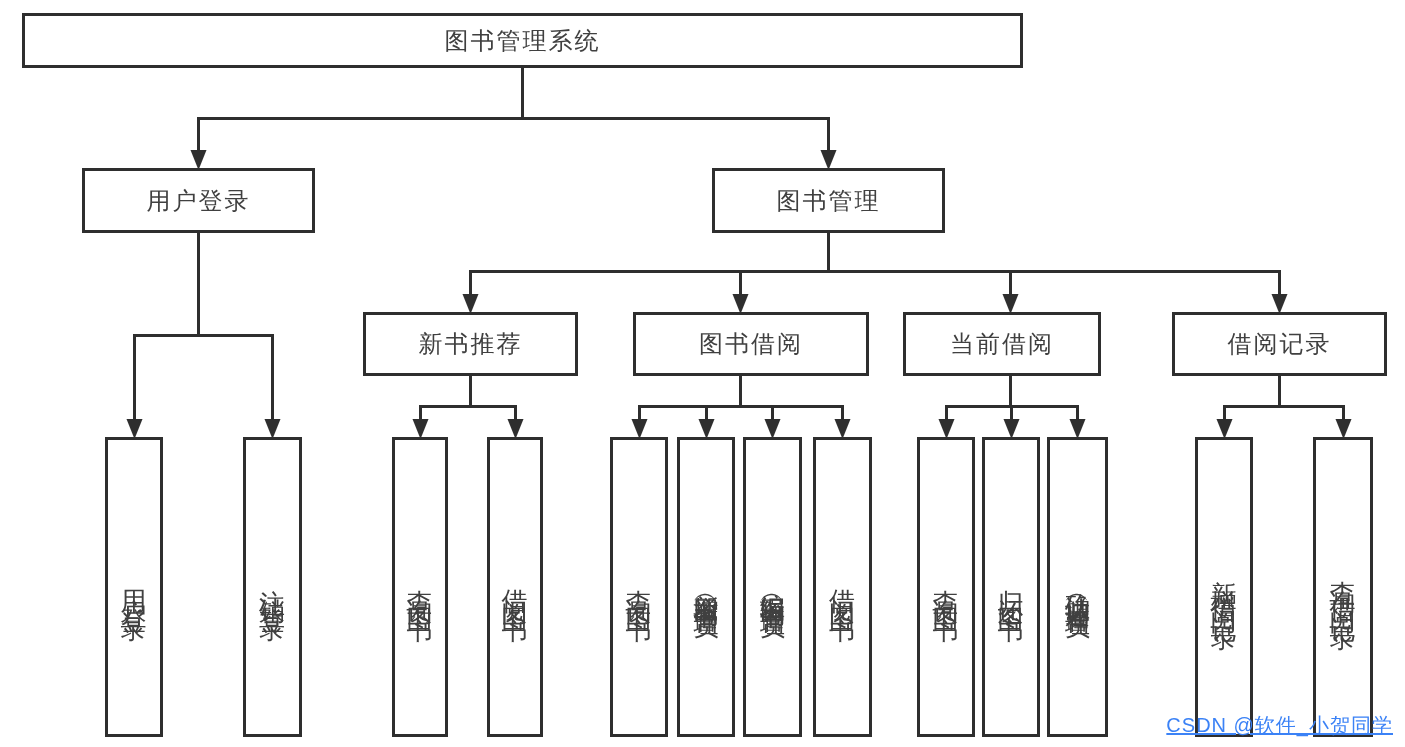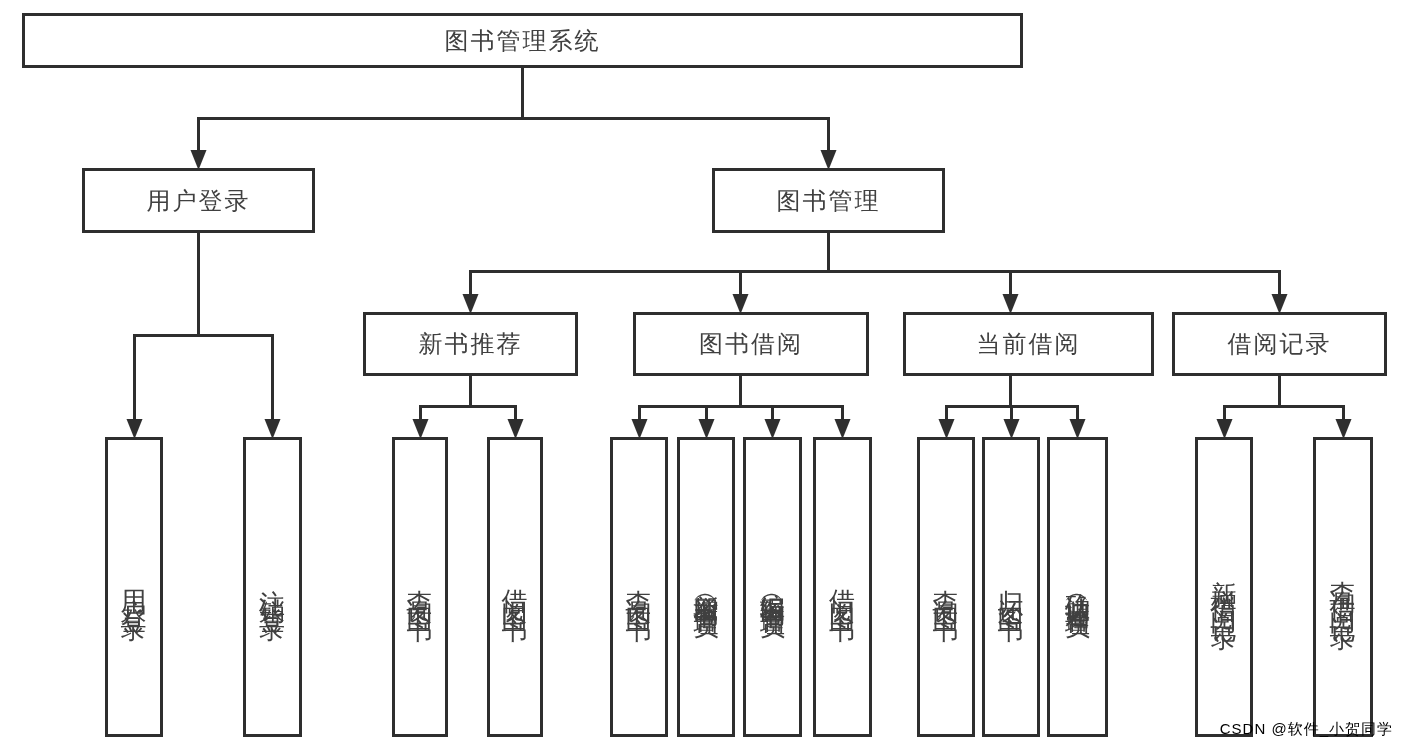--- a/index.html
+++ b/index.html
@@ -42,25 +42,26 @@
     white-space: nowrap;
   }
   .v-label.long {
     font-size: 25px;
     letter-spacing: 3px;
   }
   .watermark {
     position: absolute;
     right: 12px;
     bottom: 8px;
-    font-size: 15px;
-    color: #000000;
+    font-size: 20px;
+    color: #3b82f6;
     letter-spacing: 1px;
     z-index: 5;
     white-space: nowrap;
+    text-decoration: underline;
   }
 </style>
 </head>
 <body>
 
 <div class="stage">
 
   <svg class="wires" viewBox="0 0 1405 747" xmlns="http://www.w3.org/2000/svg">
     <g stroke="#2e2e2e" stroke-width="3" fill="none">
 
@@ -144,21 +145,21 @@
   <div class="box" style="left:712px; top:168px; width:233px; height:65px">
     <span class="h-label">图书管理</span>
   </div>
 
   <div class="box" style="left:363px; top:312px; width:215px; height:64px">
     <span class="h-label">新书推荐</span>
   </div>
   <div class="box" style="left:633px; top:312px; width:236px; height:64px">
     <span class="h-label">图书借阅</span>
   </div>
-  <div class="box" style="left:903px; top:312px; width:251px; height:64px">
+  <div class="box" style="left:903px; top:312px; width:198px; height:64px">
     <span class="h-label">当前借阅</span>
   </div>
   <div class="box" style="left:1172px; top:312px; width:215px; height:64px">
     <span class="h-label">借阅记录</span>
   </div>
 
   <div class="box" style="left:105px; top:437px; width:58px; height:300px">
     <span class="v-label">用户登录</span>
   </div>
   <div class="box" style="left:243px; top:437px; width:59px; height:300px">

